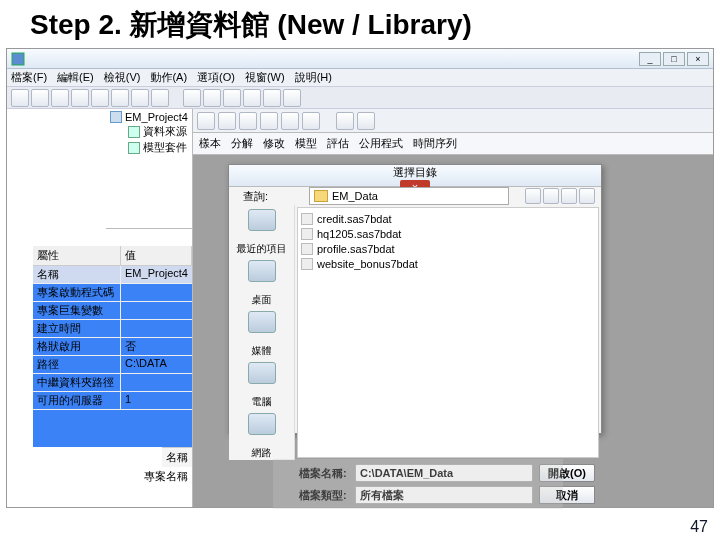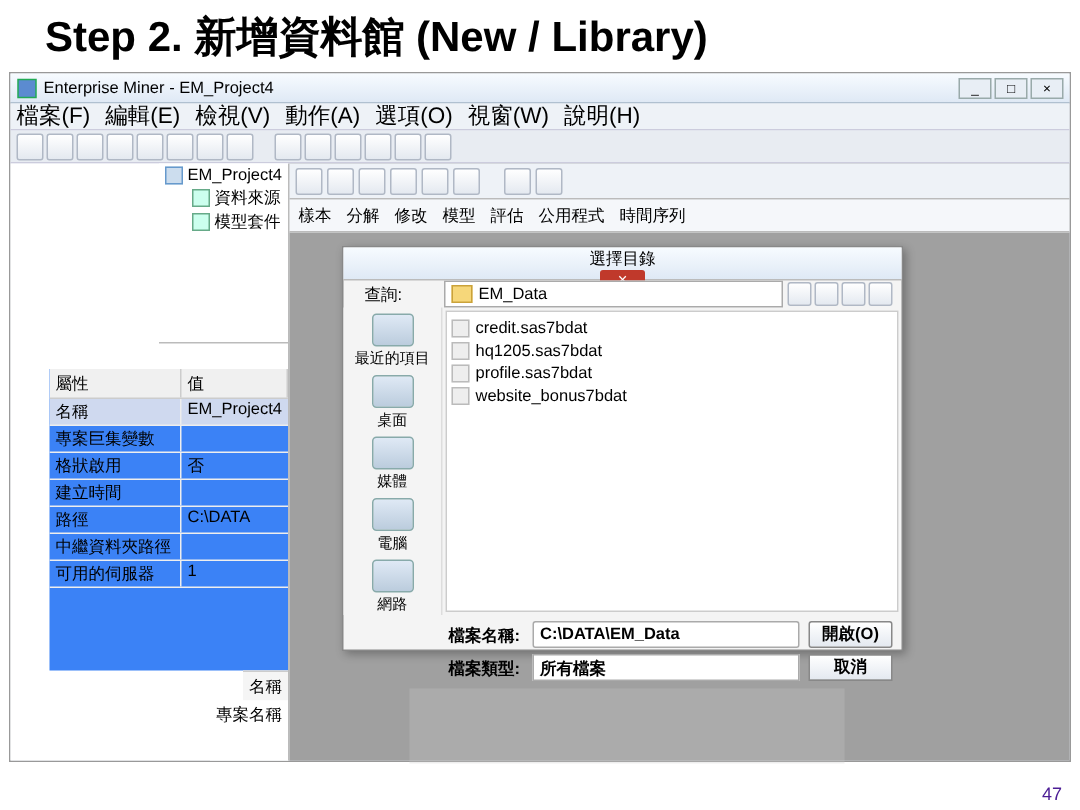--- a/index.html
+++ b/index.html
@@ -3,21 +3,21 @@
 <meta charset="utf-8">
 <style>
   * { box-sizing: border-box; margin: 0; padding: 0; }
   body { width: 720px; height: 540px; font-family: "Microsoft JhengHei", Arial, sans-serif; background: #fff; overflow: hidden; }
   .slide-title { font-size: 28px; font-weight: bold; padding: 6px 30px 4px; }
   .app-window { position: absolute; top: 48px; left: 6px; width: 708px; height: 460px; border: 1px solid #999; background: #eef2f7; }
   .titlebar { height: 20px; display: flex; align-items: center; font-size: 11px; padding: 0 4px; background: linear-gradient(#f7fbff,#dfe9f5); border-bottom: 1px solid #b0c0d0; }
   .titlebar .icon { width: 14px; height: 14px; margin-right: 4px; }
   .titlebar .sp { flex: 1; }
   .win-btn { width: 22px; height: 14px; border: 1px solid #9aa; background: #e8eef5; margin-left: 2px; font-size: 9px; text-align: center; line-height: 12px; }
-  .menubar { height: 18px; font-size: 15px; padding: 0 4px; display: flex; gap: 10px; align-items: center; background: #eef2f7; border-bottom: 1px solid #ccd; }
+  .menubar { height: 18px; font-size: 11px; padding: 0 4px; display: flex; gap: 10px; align-items: center; background: #eef2f7; border-bottom: 1px solid #ccd; }
   .toolbar { height: 22px; display: flex; align-items: center; gap: 2px; padding: 0 4px; background: #e8ecf2; border-bottom: 1px solid #ccd; }
   .tbtn { width: 18px; height: 18px; border: 1px solid #b0b8c5; background: linear-gradient(#fff,#e4e9f0); border-radius: 2px; }
   .mainrow { display: flex; height: calc(100% - 60px); }
   .leftcol { width: 186px; display: flex; flex-direction: column; border-right: 1px solid #bbb; background: #fff; align-items: flex-end; }
   .tree { flex: 0 0 120px; font-size: 11px; padding: 2px 4px; background: #fff; border-bottom: 1px solid #bbb; overflow: hidden; }
   .tree .node { display: flex; align-items: center; gap: 3px; padding: 0 0 1px; }
   .tree .node .ic { width: 12px; height: 12px; border: 1px solid #6a8; background: #cfe; }
   .tree .root .ic { background: #cde; border-color: #69c; }
   .tree .sub { padding-left: 18px; }
   .props { flex: 1; font-size: 11px; background: #3b82f6; overflow: hidden; margin-top: 17px; }
@@ -29,55 +29,54 @@
   .prow .c2 { flex: 1; padding: 1px 4px; overflow: hidden; white-space: nowrap; }
   .prow.sel { background: #cfd9ef; }
   .lowlabel { font-size: 11px; padding: 2px 4px; border-top: 1px solid #ccc; background: #f5f5f5; }
   .rightcol { flex: 1; background: #a0a0a0; position: relative; }
   .canvas-tb { height: 24px; background: #eef2f7; border-bottom: 1px solid #bbb; display: flex; align-items: center; gap: 3px; padding: 0 4px; }
   .canvas-tabs { height: 22px; background: #f5f7fa; border-bottom: 1px solid #bbb; display: flex; align-items: center; gap: 10px; padding: 0 6px; font-size: 11px; }
   .dialog { position: absolute; top: 55px; left: 35px; width: 374px; height: 270px; background: #f4f4f4; border: 1px solid #888; box-shadow: 2px 2px 6px rgba(0,0,0,.3); display: flex; flex-direction: column; }
   .dlg-titlebar { height: 22px; background: linear-gradient(#f7fbff,#dfe9f5); border-bottom: 1px solid #bbb; display: flex; align-items: center; padding: 0 4px; font-size: 11px; flex-direction: column; }
   .dlg-titlebar .sp { flex: 1; }
   .dlg-close { width: 30px; height: 16px; background: #c0392b; color: #fff; text-align: center; font-size: 11px; line-height: 15px; border-radius: 2px; }
-  .dlg-locrow { height: 24px; display: flex; align-items: center; gap: 3px; padding: 0 6px 0 70px; font-size: 11px; }
+  .dlg-locrow { height: 24px; display: flex; align-items: center; gap: 16px; padding: 0 6px 0 70px; font-size: 11px; }
   .dlg-locrow .loc-combo { flex: 1; height: 18px; border: 1px solid #aaa; background: #fff; display: flex; align-items: center; padding: 0 4px; }
   .dlg-locrow .loc-combo .fico { width: 14px; height: 12px; background: #f6d77a; border: 1px solid #caa23a; margin-right: 4px; }
   .loc-tools { display: flex; gap: 2px; }
   .loc-tools .tbtn { width: 16px; height: 16px; }
   .dlg-body { flex: 1; display: flex; }
   .places { width: 66px; background: #f4f4f4; border-right: 1px solid #ddd; display: flex; flex-direction: column; align-items: center; padding-top: 4px; gap: 4px; font-size: 10px; }
-  .place { display: flex; flex-direction: column; align-items: center; gap: 1px; }
+  .place { display: flex; flex-direction: column; align-items: center; gap: 11px; }
   .place .pic { width: 28px; height: 22px; border: 1px solid #8aa; background: linear-gradient(#dfe9f5,#bcd); border-radius: 3px; }
   .filelist { flex: 1; background: #fff; border: 1px solid #ccc; margin: 2px; font-size: 11px; padding: 3px; }
   .fitem { display: flex; align-items: center; gap: 4px; height: 15px; }
   .fico2 { width: 12px; height: 12px; border: 1px solid #bbb; background: #eee; }
   .dlg-bottom { padding: 4px 6px 6px 70px; font-size: 11px; font-weight: bold; }
   .dlg-row { display: flex; align-items: center; gap: 6px; margin-bottom: 4px; }
   .dlg-row label { width: 50px; white-space: nowrap; }
   .dlg-row .field { flex: 1; height: 18px; border: 1px solid #aaa; background: #fff; padding: 0 4px; display: flex; align-items: center; }
   .dlg-row .btn { width: 56px; height: 18px; border: 1px solid #888; background: linear-gradient(#fff,#e4e9f0); font-size: 11px; text-align: center; line-height: 16px; }
   .ring { border: 2px solid #c0392b; border-radius: 2px; }
   .dimbox { position: absolute; top: 350px; left: 80px; width: 290px; height: 50px; background: rgba(200,200,200,.3); }
-  .pagenum { position: absolute; right: 12px; bottom: 4px; font-size: 12px; color: #4c1d95; }
+  .pagenum { position: absolute; right: 12px; bottom: 4px; font-size: 16px; color: #0f172a; }
   svg { display: block; }
 </style>
 </head>
 <body>
 
 <div class="slide-title">Step 2. 新增資料館 (New / Library)</div>
 
 <div class="app-window">
   <div class="titlebar">
     <span class="icon">
       <svg width="14" height="14">
           <rect x="1" y="1" width="12" height="12" fill="#5b8bd0" stroke="#2a5"></rect>
         </svg>
     </span>
-    <span>Enterprise Miner - EM_Project4</span>
     <span class="sp"></span>
     <div class="win-btn">_</div>
     <div class="win-btn">□</div>
     <div class="win-btn">×</div>
   </div>
   <div class="menubar">
     <span>檔案(F)</span>
     <span>編輯(E)</span>
     <span>檢視(V)</span>
     <span>動作(A)</span>
@@ -123,30 +122,34 @@
       <div class="props">
         <div class="props-hdr">
           <div class="c1">屬性</div>
           <div class="c2">值</div>
         </div>
         <div class="prow sel">
             <div class="c1">名稱</div>
             <div class="c2">EM_Project4</div>
           </div>
         <div class="prow">
+            <div class="c1">專案啟動程式碼</div>
+            <div class="c2"></div>
+          </div>
+        <div class="prow">
             <div class="c1">專案巨集變數</div>
+            <div class="c2"></div>
+          </div>
+        <div class="prow">
+            <div class="c1">建立時間</div>
             <div class="c2"></div>
           </div>
         <div class="prow">
             <div class="c1">格狀啟用</div>
             <div class="c2">否</div>
-          </div>
-        <div class="prow">
-            <div class="c1">建立時間</div>
-            <div class="c2"></div>
           </div>
         <div class="prow">
             <div class="c1">路徑</div>
             <div class="c2">C:\DATA</div>
           </div>
         <div class="prow">
             <div class="c1">中繼資料夾路徑</div>
             <div class="c2"></div>
           </div>
         <div class="prow">

